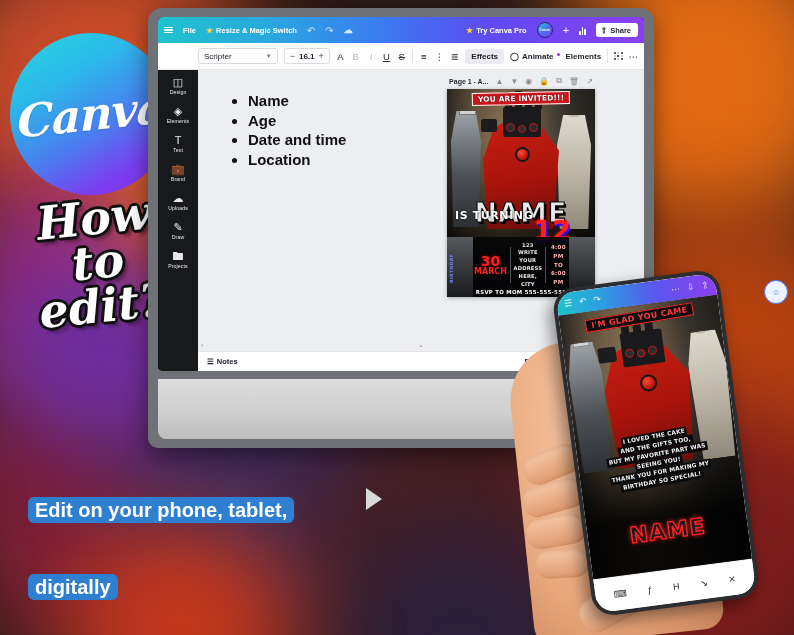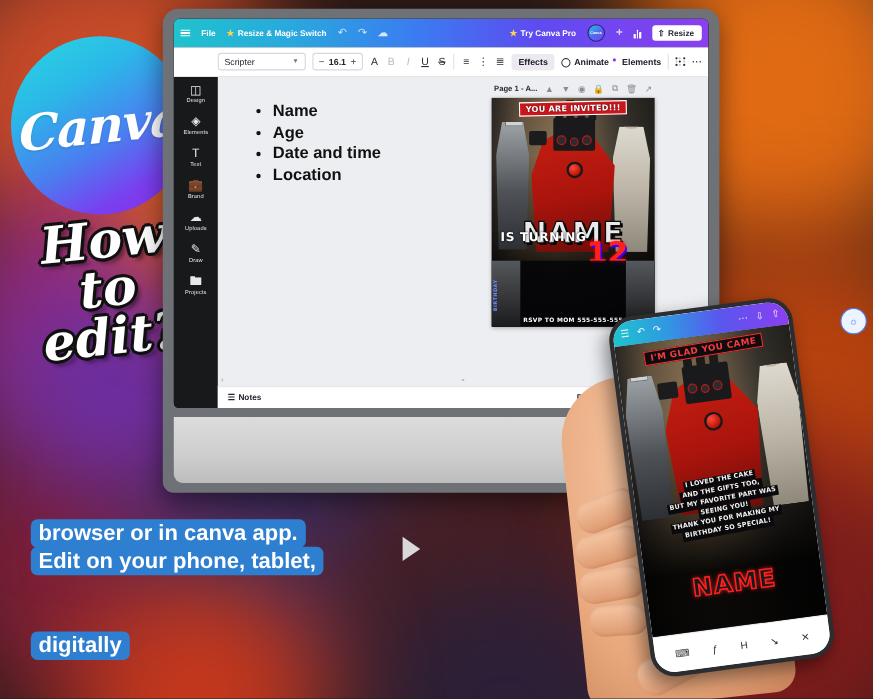--- a/index.html
+++ b/index.html
@@ -69,21 +69,21 @@
     position: absolute; left: 10px; top: 9px; right: 10px; height: 354px;
     background: #0c0c0c; border-radius: 5px; overflow: hidden;
   }
   #monitor-chin {
     position: absolute; left: 10px; top: 371px; right: 10px; height: 60px;
     background: linear-gradient(180deg,#dcdcdc 0%, #cfcfcf 55%, #bdbdbd 100%);
     border-radius: 0 0 8px 8px;
   }
 
   
-  #app { position: absolute; inset: 0; display: flex; flex-direction: column; background: #0f172a; }
+  #app { position: absolute; inset: 0; display: flex; flex-direction: column; background: #7f1d1d; }
 
   
   #topbar {
     height: 26px; flex: none;
     background: linear-gradient(90deg, #1fc3cd 0%, #29a8de 22%, #3a7df0 45%, #5e4bf0 68%, #8b3ff0 100%);
     display: flex; align-items: center; gap: 10px;
     padding: 0 6px; color: #fff;
     font-size: 7.5px; font-weight: 700;
   }
   .tb-item { display: flex; align-items: center; gap: 3px; white-space: nowrap; }
@@ -452,21 +452,21 @@
           <span>Canva</span>
         </div>
         <div class="plus">+</div>
         <div class="chartico">
           <i style="height:4px"></i>
             <i style="height:8px"></i>
             <i style="height:6px"></i>
         </div>
         <div class="share-btn">
           <span>⇧</span>
-          <span>Resize</span>
+          <span>Share</span>
         </div>
       </div>
 
       <div id="fmtbar">
         <div class="fontsel">
           <span>Scripter</span>
           <span class="chev">▼</span>
         </div>
         <div class="sizebox">
           <span class="op">−</span>
@@ -579,20 +579,34 @@
                 <div class="red-knob"></div>
                 <div class="inv-banner">YOU ARE INVITED!!!</div>
                 <div class="inv-name">NAME</div>
                 <div class="inv-turning">IS TURNING</div>
                 <div class="inv-age">12</div>
                 <div class="inv-bottom">
                   <div class="bld bldL"></div>
                     <div class="bld bldR"></div>
                 </div>
                 <div class="inv-vert">BIRTHDAY</div>
+                <div class="inv-cols">
+                  <div class="col-date">
+                    <div class="d">30</div>
+                    <div class="m">MARCH</div>
+                  </div>
+                  <div class="vline"></div>
+                  <div class="col-addr">123 WRITE YOUR ADDRESS HERE, CITY</div>
+                  <div class="vline"></div>
+                  <div class="col-time">
+                    <div>4:00 PM</div>
+                    <div>TO</div>
+                    <div>6:00 PM</div>
+                  </div>
+                </div>
                 <div class="inv-rsvp">RSVP TO MOM 555-555-555</div>
               </div>
             </div>
           </div>
 
           <div id="refresh-btn">⟳</div>
           <div id="collapse-tab">⌃</div>
           <div id="scroll-left">‹</div>
 
           <div id="statusbar">
@@ -671,19 +685,19 @@
         <span>↘</span>
         <span>✕</span>
       </div>
     </div>
   </div>
   <div id="phone-bubble">☺</div>
 </div>
 
 <div id="caption">
   <br>
-  <span class="ln">browser or in canva app.</span><br>
+  <br>
   <span class="ln">Edit on your phone, tablet,</span><br>
   <br>
   <br>
   <span class="ln">digitally</span>
 </div>
 <div id="caption-arrow"></div>
 
 </body></html>

